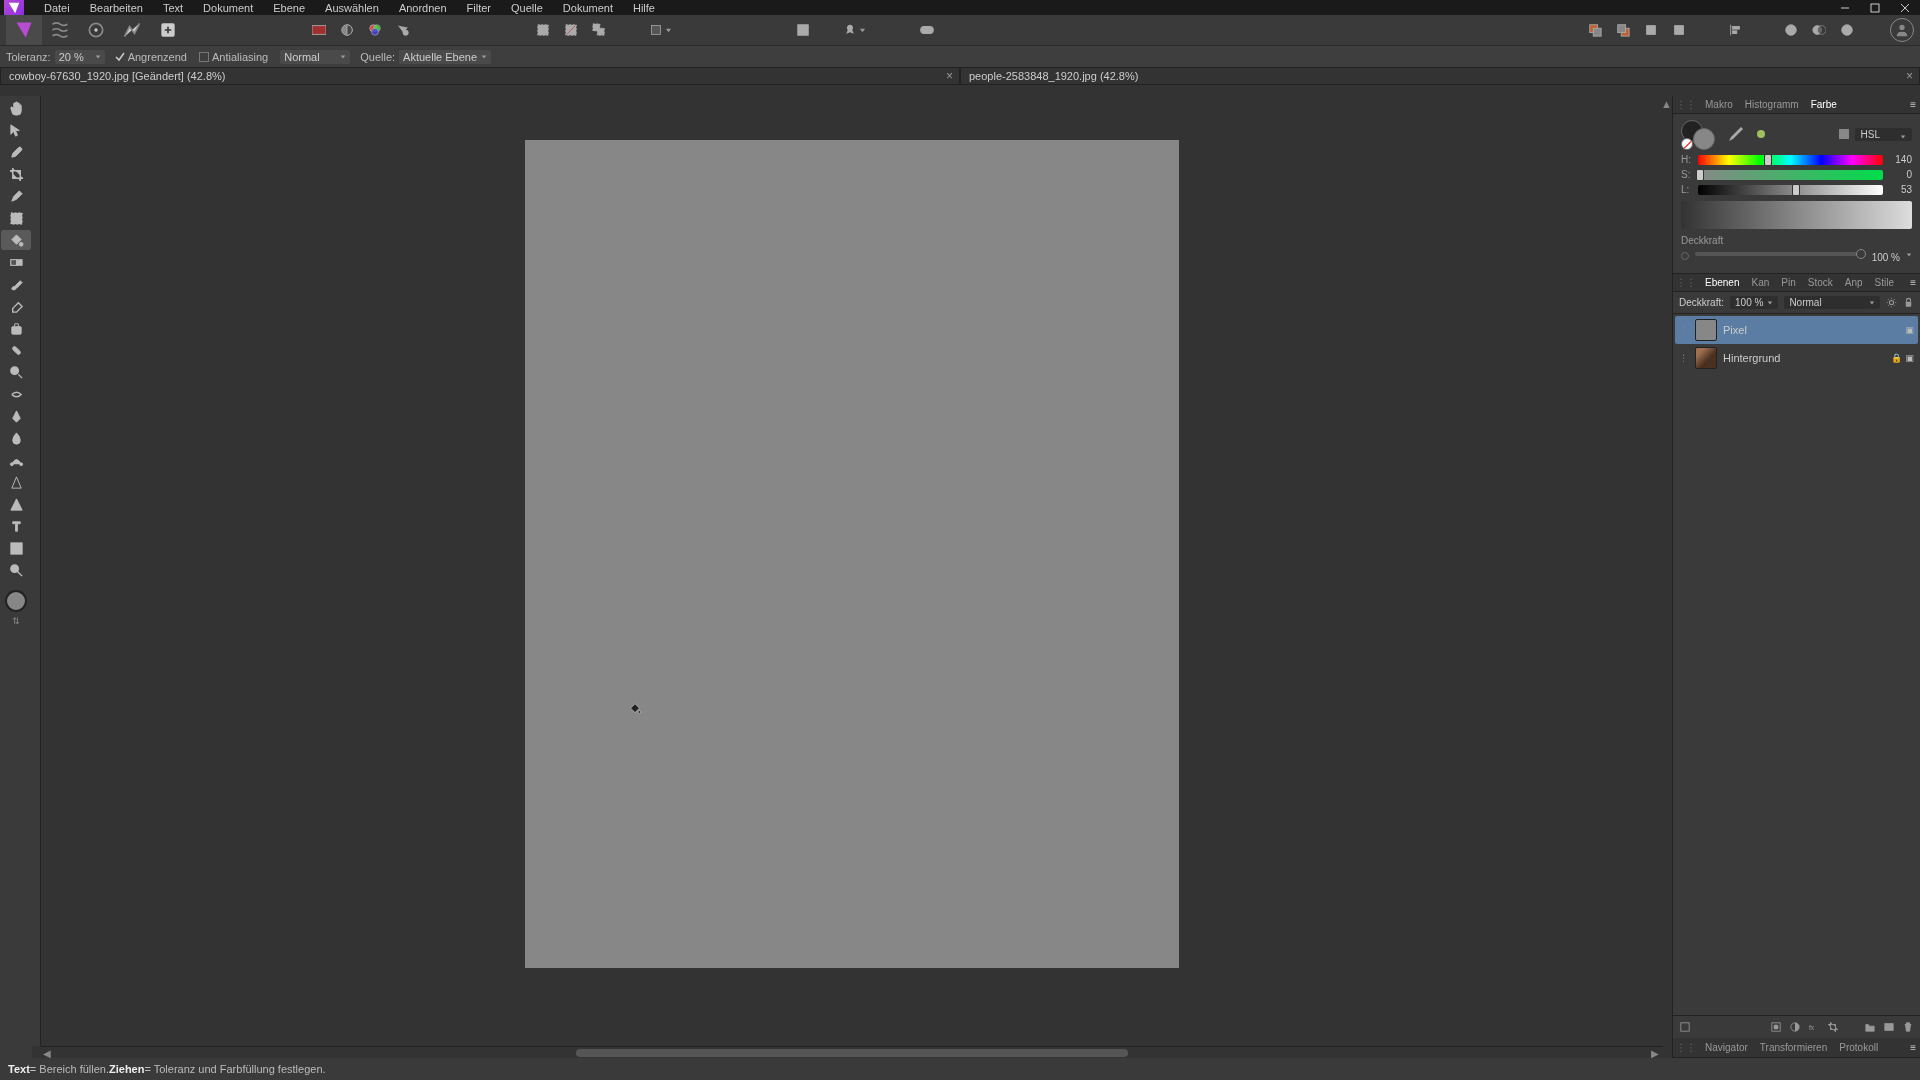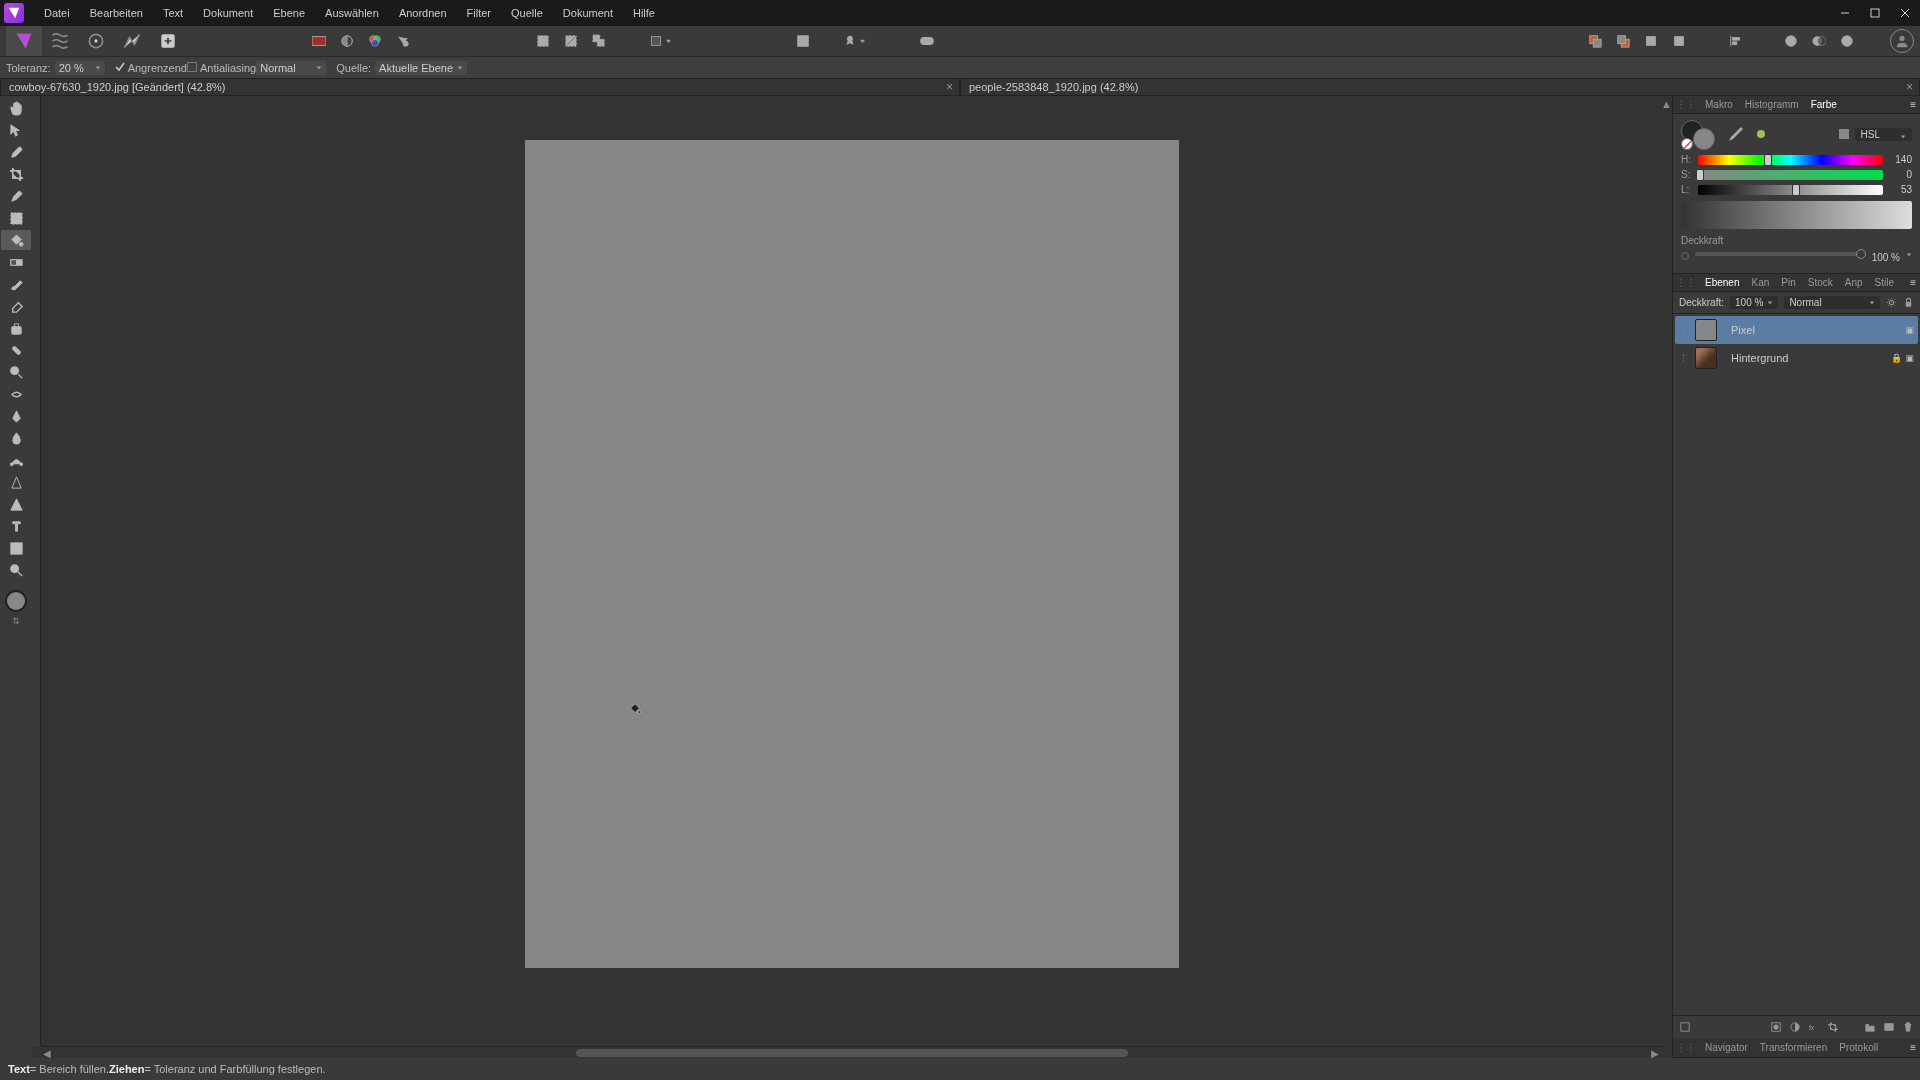--- a/index.html
+++ b/index.html
@@ -1,18 +1,18 @@
 <!DOCTYPE html>
 <html><head>
 <meta charset="utf-8">
 <style>
 * { margin: 0; padding: 0; box-sizing: border-box; font-family: "Segoe UI", Tahoma, sans-serif; user-select: none; }
 body { background: #333; color: #ccc; font-size: 11px; overflow: hidden; width: 1920px; height: 1080px; }
 
-.menubar { height: 26px; background: #1a1a1a; display: flex; align-items: center; padding-left: 4px; }
+.menubar { height: 15px; background: #1a1a1a; display: flex; align-items: center; padding-left: 4px; }
 .app-logo { width: 20px; height: 20px; background: linear-gradient(135deg,#b84dd4,#8a2be2); border-radius:3px; display:flex; align-items:center; justify-content:center; margin-right:10px; }
 .app-logo svg { width:14px; height:14px; fill:white; }
 .menu-item { padding: 0 10px; color:#ccc; line-height:26px; }
 .win-ctrl { margin-left:auto; display:flex; }
 .win-btn { width:30px; height:26px; display:flex; align-items:center; justify-content:center; color:#ccc;}
 .win-btn svg { width:10px; height:10px; stroke:#ccc; fill:none; stroke-width:1;}
 
 .toolbar { height: 30px; background: #3a3a3a; display:flex; align-items:center; padding: 0 6px; position:relative;}
 .persona-row { height:30px; display:flex; align-items:center; gap:0;}
 .persona-btn { width:36px; height:30px; display:flex; align-items:center; justify-content:center;}
@@ -23,21 +23,21 @@
 .tb-btn svg { width:14px; height:14px; fill:#aaa; stroke:#aaa;}
 .dropbtn { display:flex; align-items:center; gap:3px; padding:0 4px;}
 .dropbtn svg.chev { width:7px; height:7px; fill:#999;}
 .tb-right { margin-left:auto; display:flex; align-items:center; }
 .account-icon { width:24px; height:24px; border-radius:50%; border:1px solid #888; display:flex; align-items:center; justify-content:center;}
 
 .ctx-toolbar { height:22px; background:#3e3e3e; border-top:1px solid #2a2a2a; display:flex; align-items:center; padding:4px 6px; font-size:11px;}
 .ctx-label { color:#bbb; margin-right:4px;}
 .ctx-field { background:#4a4a4a; padding:1px 4px; border-radius:2px; display:flex; align-items:center; gap:4px; margin-right:10px; min-width:50px;}
 .ctx-field svg.chev { width:6px; height:6px; fill:#999; margin-left:auto;}
-.ctx-check { display:flex; gap:3px; color:#bbb;}
+.ctx-check { display:flex; align-items:center; gap:3px; margin-right:12px; color:#bbb;}
 .ctx-check .box { width:10px; height:10px; display:flex; align-items:center; justify-content:center;}
 .ctx-check svg { width:10px; height:10px; fill:#aaa;}
 
 .tabs-row { height:18px; background:#333; display:flex; align-items:stretch;}
 .doc-tab { flex:1; display:flex; align-items:center; padding:0 8px; font-size:11px; color:#ccc; border:1px solid #222; background:#333; position:relative;}
 .doc-tab.active { background:#333;}
 .doc-tab .close { position:absolute; right:6px; font-size:12px; color:#999;}
 
 .workspace { position:absolute; top:96px; left:0; right:0; bottom:22px; display:flex; background:#333;}
 .tools-col { width:32px; background:#3a3a3a; display:flex; flex-direction:column; align-items:center; padding-top:2px; gap:2px;}
@@ -88,21 +88,21 @@
 .layers-panel { flex:1; display:flex; flex-direction:column; min-height:0;}
 .layers-header-row { display:flex; align-items:center; gap:6px; padding:4px 6px; font-size:10px; border-bottom:1px solid #222;}
 .layers-header-row .sel { background:#2e2e2e; padding:1px 5px; border-radius:2px; display:flex; align-items:center; gap:4px;}
 .layers-list { flex:1; overflow:auto; padding:2px 2px;}
 .layer { display:flex; align-items:center; height:28px; padding:0 4px; border-radius:2px; font-size:11px; gap:6px;}
 .layer.sel { background:#5b7da3;}
 .layer .thumb-v { width:10px; font-size:9px; color:#888;}
 .layer .thumb { width:22px; height:22px; background:#878787; border:1px solid #222; border-radius:2px; background-size:cover;}
 .face-thumb { background: linear-gradient(135deg, #a07050 20%, #4a3020 60%) !important;}
 .face-thumb::after { content:''; }
-.layer .name { flex:1;margin-left:8px;}
+.layer .name { flex:1;}
 .layer .icons { display:flex; gap:3px; font-size:9px; color:#bbb;}
 .layer-bottom { display:flex; justify-content:flex-end; padding:3px 4px; gap:3px; border-top:1px solid #222;}
 .layer-bottom .b { width:16px; height:16px; display:flex; align-items:center; justify-content:center;}
 .layer-bottom svg { width:10px; height:10px; fill:#999;}
 
 .bottom-panels { height:20px;}
 .statusbar { position:absolute; left:0; right:0; bottom:0; height:22px; background:#3a3a3a; display:flex; align-items:center; padding:0 8px; font-size:11px; color:#bbb;}
 .statusbar b { color:#eee; font-weight:600;}
 
 .icon-sm { width:12px; height:12px; fill:#aaa;}

